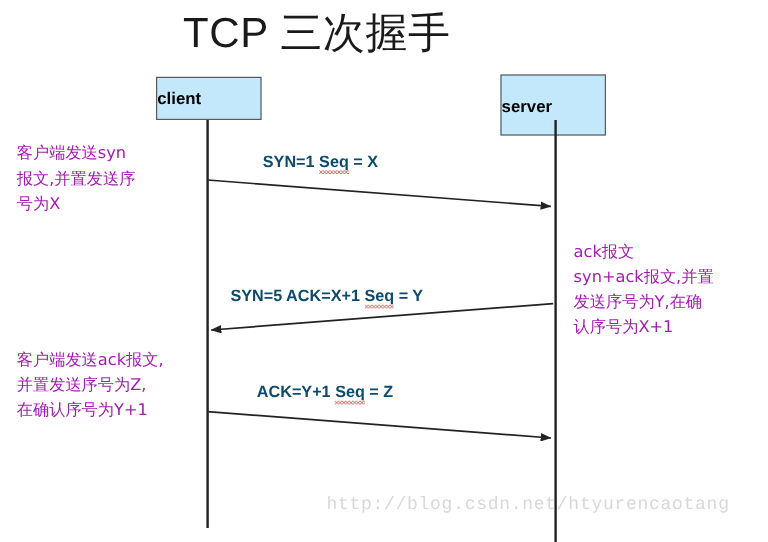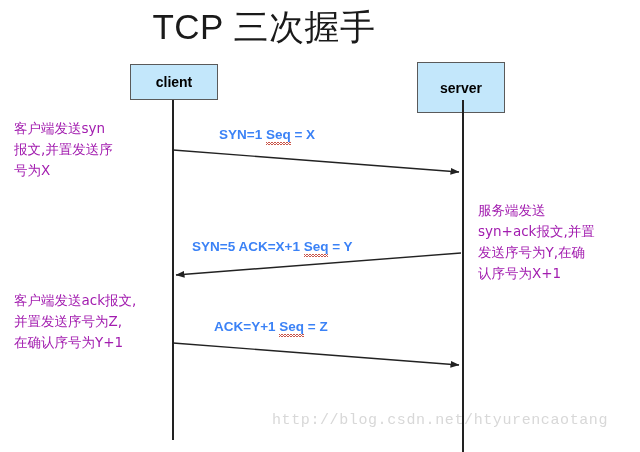--- a/index.html
+++ b/index.html
@@ -32,21 +32,20 @@
   }
 
   
   .node-box {
     position: absolute;
     box-sizing: border-box;
     background: #c3e7fb;
     border: 1.5px solid #5a5a5a;
     display: flex;
     align-items: center;
-    justify-content: center;
     font-size: 14px;
     font-weight: bold;
     color: #000000;
   }
   #client-box { left: 130px; top: 64px; width: 88px; height: 36px; }
   #server-box { left: 417px; top: 62px; width: 88px; height: 51px; }
 
   
   .lifeline {
     position: absolute;
@@ -64,21 +63,21 @@
     width: 640px;
     height: 452px;
     pointer-events: none;
   }
 
   
   .msg-label {
     position: absolute;
     font-size: 13.5px;
     font-weight: bold;
-    color: #3b82f6;
+    color: #0c4a6e;
     white-space: nowrap;
   }
   #msg-label-1 { left: 219px; top: 127px; }
   #msg-label-2 { left: 192px; top: 239px; }
   #msg-label-3 { left: 214px; top: 319px; }
 
   
   .squiggle {
     position: relative;
     display: inline-block;
@@ -170,21 +169,21 @@
     <span>ACK=Y+1 </span><span class="squiggle">Seq</span><span> = Z</span>
   </div>
 
   <div class="note" id="note-left-top">
     <div class="cjk">客户端发送syn</div>
     <div class="cjk">报文,并置发送序</div>
     <div class="cjk">号为X</div>
   </div>
 
   <div class="note" id="note-right-mid">
-    <div class="cjk">服务端发送</div>
+    <div class="cjk">ack报文</div>
     <div class="cjk">syn+ack报文,并置</div>
     <div class="cjk">发送序号为Y,在确</div>
     <div class="cjk">认序号为X+1</div>
   </div>
 
   <div class="note" id="note-left-bottom">
     <div class="cjk">客户端发送ack报文,</div>
     <div class="cjk">并置发送序号为Z,</div>
     <div class="cjk">在确认序号为Y+1</div>
   </div>

